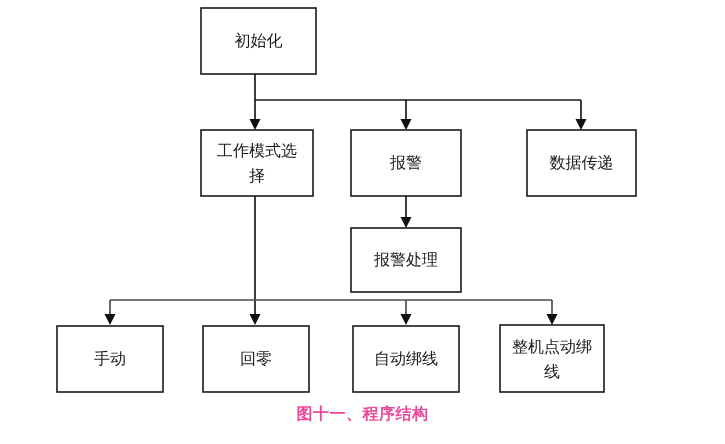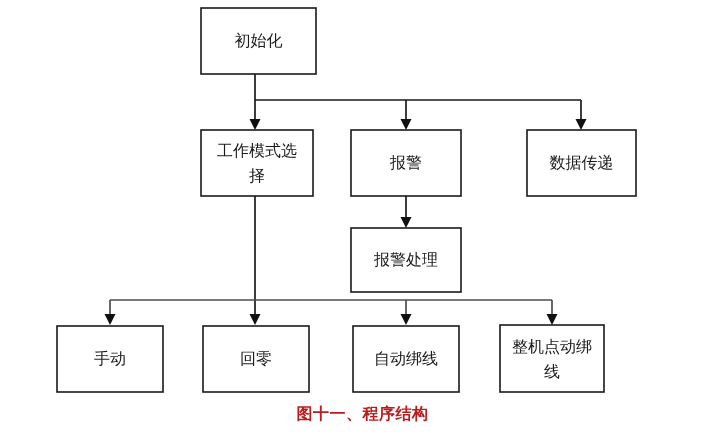--- a/index.html
+++ b/index.html
@@ -51,21 +51,21 @@
   }
   .caption {
     position: absolute;
     left: 0;
     right: 0;
     top: 404px;
     text-align: center;
     font-family: "Liberation Sans", "DejaVu Sans", sans-serif;
     font-size: 16px;
     font-weight: bold;
-    color: #b91c1c;
+    color: #ec4899;
     letter-spacing: 0.5px;
   }
 </style>
 </head>
 <body>
 
 <div id="page">
 
   <svg id="flowchart" viewBox="0 0 725 444">
 

